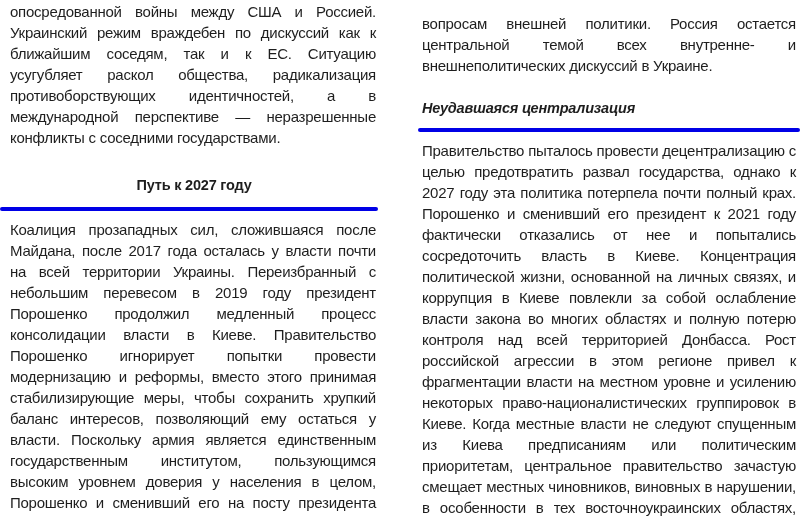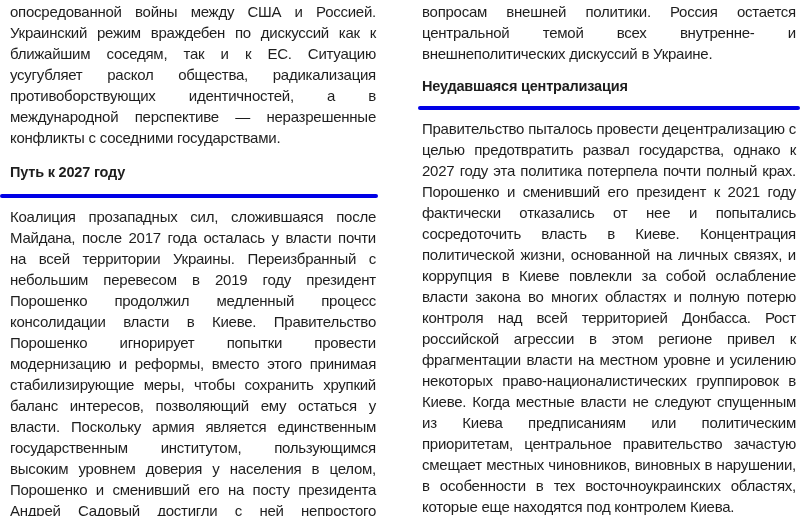--- a/index.html
+++ b/index.html
@@ -60,28 +60,28 @@
   }
 </style>
 </head>
 <body>
 
 <div class="page">
 
   <div class="col col-left">
     <p class="para" style="margin-top:1px;">опосредованной войны между США и Россией. Украинский режим враждебен по дискуссий как к ближайшим соседям, так и к ЕС. Ситуацию усугубляет раскол общества, радикализация противоборствующих идентичностей, а в международной перспективе — неразрешенные конфликты с соседними государствами.</p>
 
-    <h3 class="heading" style="margin-top:14px;">Путь к 2027 году</h3>
+    <h3 class="heading" style="margin-top:27px;text-align:center;">Путь к 2027 году</h3>
     <div class="rule" style="margin-top:12px; width:378px;"></div>
 
     <p class="para" style="margin-top:8px;">Коалиция прозападных сил, сложившаяся после Майдана, после 2017 года осталась у власти почти на всей территории Украины. Переизбранный с небольшим перевесом в 2019 году президент Порошенко продолжил медленный процесс консолидации власти в Киеве. Правительство Порошенко игнорирует попытки провести модернизацию и реформы, вместо этого принимая стабилизирующие меры, чтобы сохранить хрупкий баланс интересов, позволяющий ему остаться у власти. Поскольку армия является единственным государственным институтом, пользующимся высоким уровнем доверия у населения в целом, Порошенко и сменивший его на посту президента Андрей Садовый достигли с ней непростого соглашения Военные фактически могут наложить вето на любое решение киевского правительства по всем существенным</p>
   </div>
 
   <div class="col col-right">
-    <p class="para" style="margin-top:1px;">вопросам внешней политики. Россия остается центральной темой всех внутренне- и внешнеполитических дискуссий в Украине.</p>
+    <p class="para" style="margin-top:13px;">вопросам внешней политики. Россия остается центральной темой всех внутренне- и внешнеполитических дискуссий в Украине.</p>
 
-    <h3 class="heading" style="margin-top:12px;">Неудавшаяся централизация</h3>
+    <h3 class="heading" style="margin-top:22px;font-style:italic;">Неудавшаяся централизация</h3>
     <div class="rule" style="margin-top:10px; width:382px;"></div>
 
     <p class="para" style="margin-top:8px;">Правительство пыталось провести децентрализацию с целью предотвратить развал государства, однако к 2027 году эта политика потерпела почти полный крах. Порошенко и сменивший его президент к 2021 году фактически отказались от нее и попытались сосредоточить власть в Киеве. Концентрация политической жизни, основанной на личных связях, и коррупция в Киеве повлекли за собой ослабление власти закона во многих областях и полную потерю контроля над всей территорией Донбасса. Рост российской агрессии в этом регионе привел к фрагментации власти на местном уровне и усилению некоторых право-националистических группировок в Киеве. Когда местные власти не следуют спущенным из Киева предписаниям или политическим приоритетам, центральное правительство зачастую смещает местных чиновников, виновных в нарушении, в особенности в тех восточноукраинских областях, которые еще находятся под контролем Киева.</p>
   </div>
 
 </div>
 
 </body></html>

